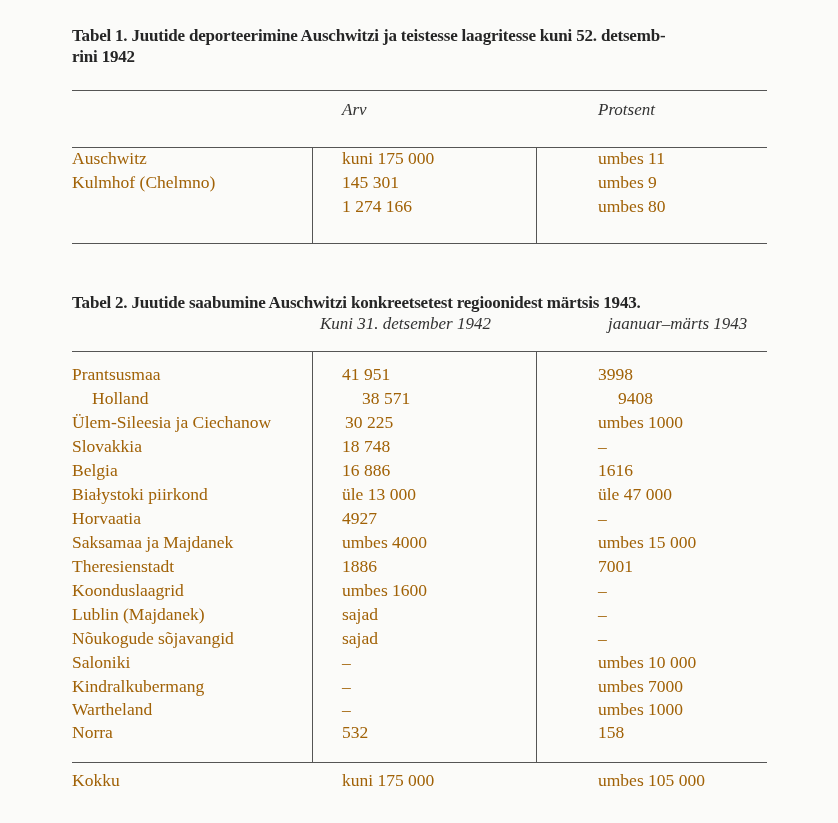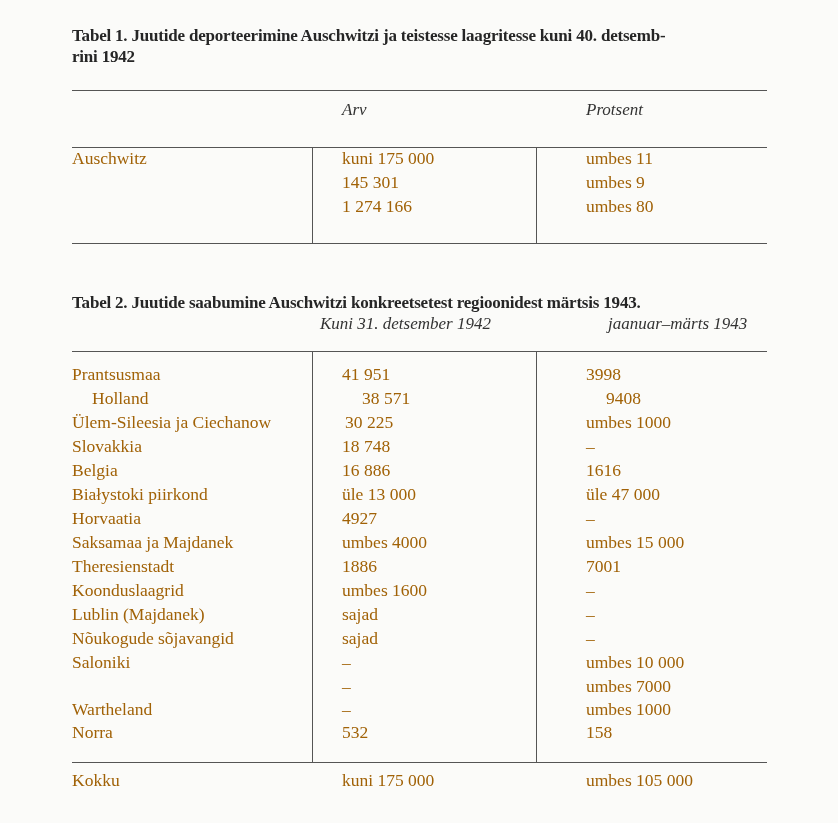--- a/index.html
+++ b/index.html
@@ -46,44 +46,45 @@
     }
     .hdr {
       position: absolute;
       font-size: 17px;
       font-style: italic;
       white-space: nowrap;
       color: #333;
     }
     .col1 { left: 72px; }
     .col2 { left: 342px; }
-    .col3 { left: 586px; text-align: right; }
+    .col3 { left: 598px; text-align: right; }
     .row { position: absolute; left: 0; width: 838px; height: 24px; }
   </style>
 </head>
 <body>
 
 <div>
-  <div class="caption" style="top:25px;">Tabel 1. Juutide deporteerimine Auschwitzi ja teistesse laagritesse kuni 40. detsemb-</div>
+  <div class="caption" style="top:25px;">Tabel 1. Juutide deporteerimine Auschwitzi ja teistesse laagritesse kuni 52. detsemb-</div>
   <div class="caption" style="top:46px;">rini 1942</div>
 
   <div class="rule" style="top:90px;"></div>
   <div class="hdr col2" style="top:100px;">Arv</div>
   <div class="hdr col3" style="top:100px;">Protsent</div>
   <div class="rule" style="top:147px;"></div>
 
   <div class="vline" style="left:312px; top:147px; height:96px;"></div>
   <div class="vline" style="left:536px; top:148px; height:95px;"></div>
 
   <div class="row" style="top:146px;">
     <span class="cell col1">Auschwitz</span>
     <span class="cell col2" style="left:342px;">kuni 175 000</span>
     <span class="cell col3">umbes 11</span>
   </div>
   <div class="row" style="top:170px;">
+    <span class="cell col1">Kulmhof (Chelmno)</span>
     <span class="cell col2">145 301</span>
     <span class="cell col3">umbes 9</span>
   </div>
   <div class="row" style="top:194px;">
     <span class="cell col2">1 274 166</span>
     <span class="cell col3">umbes 80</span>
   </div>
 
   <div class="rule" style="top:243px;"></div>
 </div>
@@ -157,20 +158,21 @@
     <span class="cell col1">Nõukogude sõjavangid</span>
     <span class="cell col2">sajad</span>
     <span class="cell col3">–</span>
   </div>
   <div class="row" style="top:650px;">
     <span class="cell col1">Saloniki</span>
     <span class="cell col2">–</span>
     <span class="cell col3">umbes 10 000</span>
   </div>
   <div class="row" style="top:674px;">
+    <span class="cell col1">Kindralkubermang</span>
     <span class="cell col2">–</span>
     <span class="cell col3">umbes 7000</span>
   </div>
   <div class="row" style="top:697px;">
     <span class="cell col1">Wartheland</span>
     <span class="cell col2">–</span>
     <span class="cell col3">umbes 1000</span>
   </div>
   <div class="row" style="top:720px;">
     <span class="cell col1">Norra</span>

